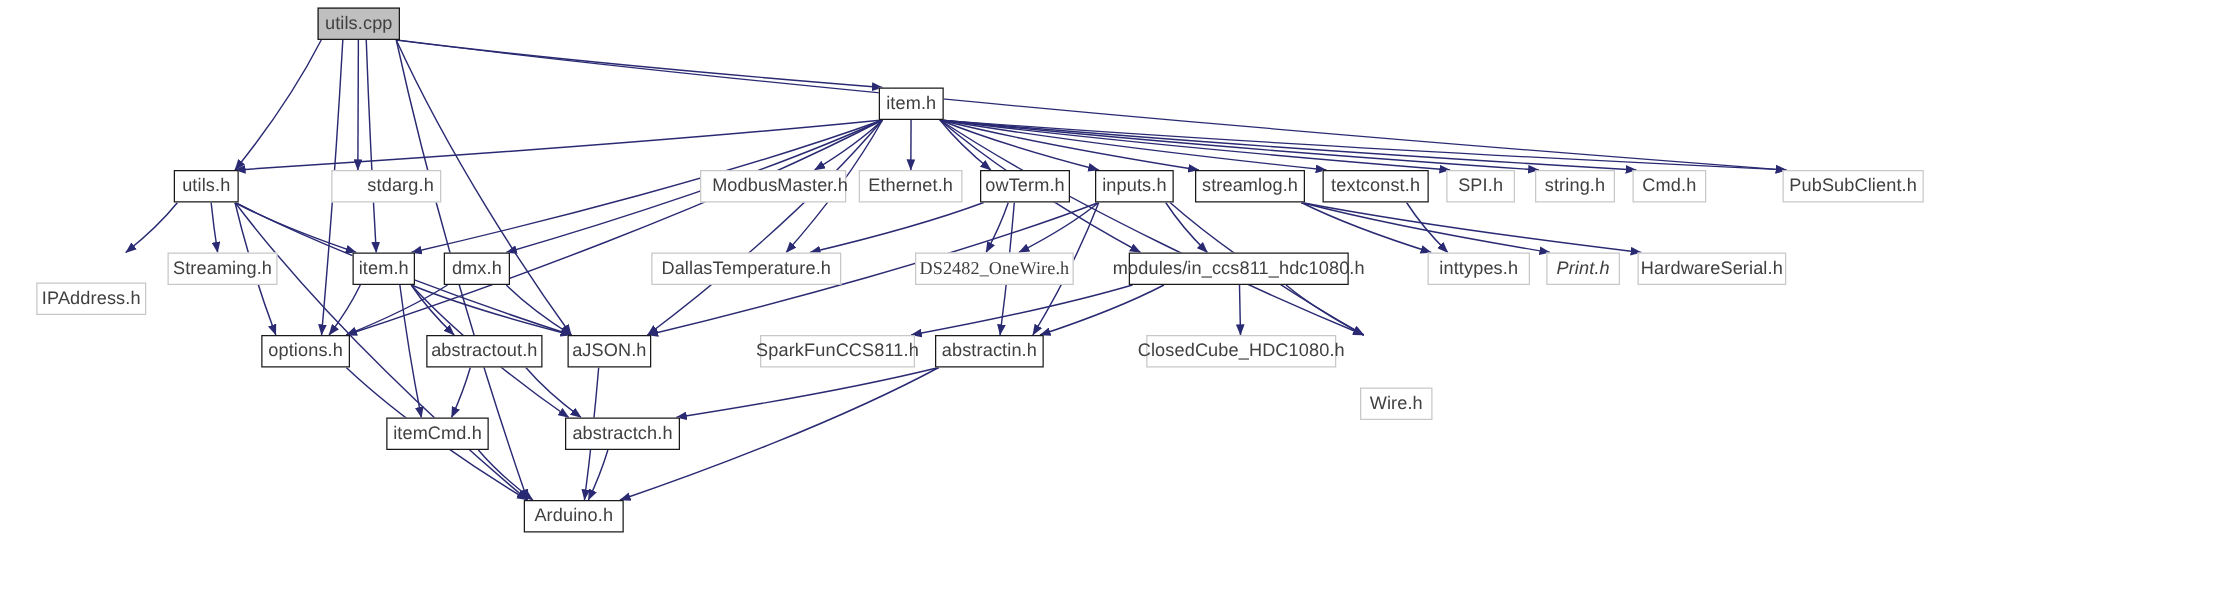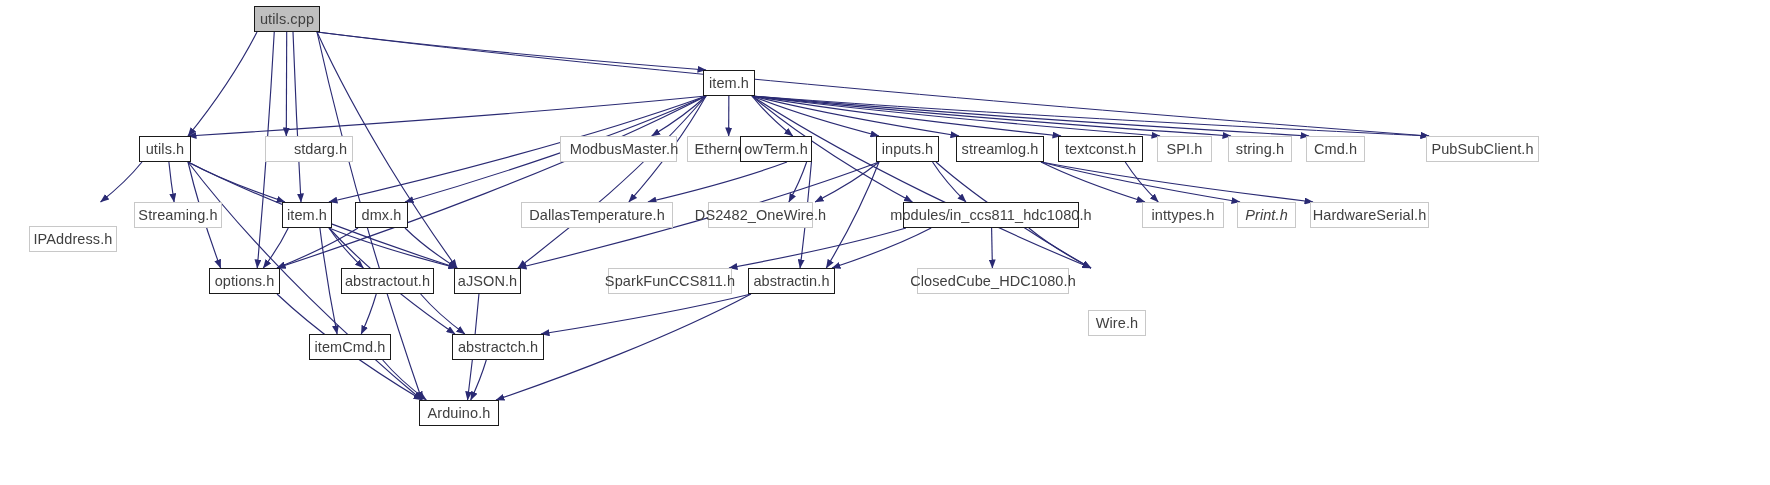--- a/index.html
+++ b/index.html
@@ -127,34 +127,34 @@
         <path d="M478.95,294 C475.416,336.4 470.6052,376.68 467.55,400" marker-end="url(#arrowhead)"></path>
       </g>
   </svg>
   <div id="node-layer">
       <div class="node root" style="left: 254px; top: 6px; width: 66px;">utils.cpp</div>
       <div class="node bold" style="left: 703px; top: 70px; width: 52px;">item.h</div>
       <div class="node bold" style="left: 139px; top: 136px; width: 52px;">utils.h</div>
       <div class="node plain" style="left: 265px; top: 136px; width: 88px; padding-left: 23px;">stdarg.h</div>
       <div class="node plain" style="left: 560px; top: 136px; width: 117px; padding-left: 11px;">ModbusMaster.h</div>
       <div class="node plain" style="left: 687px; top: 136px; width: 83px;">Ethernet.h</div>
-      <div class="node bold" style="left: 740px; top: 136px; width: 72px;">owTerm.h</div>
+      <div class="node bold" style="left: 784px; top: 136px; width: 72px;">owTerm.h</div>
       <div class="node bold" style="left: 876px; top: 136px; width: 63px;">inputs.h</div>
       <div class="node bold" style="left: 956px; top: 136px; width: 88px;">streamlog.h</div>
       <div class="node bold" style="left: 1058px; top: 136px; width: 85px;">textconst.h</div>
       <div class="node plain" style="left: 1157px; top: 136px; width: 55px;">SPI.h</div>
       <div class="node plain" style="left: 1228px; top: 136px; width: 64px;">string.h</div>
       <div class="node plain" style="left: 1306px; top: 136px; width: 59px;">Cmd.h</div>
       <div class="node plain" style="left: 1426px; top: 136px; width: 113px;">PubSubClient.h</div>
       <div class="node plain" style="left: 29px; top: 202px; width: 88px; margin-top: 24px;">IPAddress.h</div>
       <div class="node plain" style="left: 134px; top: 202px; width: 88px;">Streaming.h</div>
       <div class="node bold" style="left: 282px; top: 202px; width: 50px;">item.h</div>
       <div class="node bold" style="left: 355px; top: 202px; width: 53px;">dmx.h</div>
       <div class="node plain" style="left: 521px; top: 202px; width: 152px;">DallasTemperature.h</div>
-      <div class="node plain" style="left: 708px; top: 202px; width: 105px;">DS2482_OneWire.h</div>
+      <div class="node plain" style="left: 732px; top: 202px; width: 127px; font-family: Liberation Serif, serif;">DS2482_OneWire.h</div>
       <div class="node bold" style="left: 903px; top: 202px; width: 176px;">modules/in_ccs811_hdc1080.h</div>
       <div class="node plain" style="left: 1142px; top: 202px; width: 82px;">inttypes.h</div>
       <div class="node plain" style="left: 1237px; top: 202px; width: 59px; font-style: italic;">Print.h</div>
       <div class="node plain" style="left: 1310px; top: 202px; width: 119px;">HardwareSerial.h</div>
       <div class="node bold" style="left: 209px; top: 268px; width: 71px;">options.h</div>
       <div class="node bold" style="left: 341px; top: 268px; width: 93px;">abstractout.h</div>
       <div class="node bold" style="left: 454px; top: 268px; width: 67px;">aJSON.h</div>
       <div class="node plain" style="left: 608px; top: 268px; width: 124px;">SparkFunCCS811.h</div>
       <div class="node bold" style="left: 748px; top: 268px; width: 87px;">abstractin.h</div>
       <div class="node plain" style="left: 917px; top: 268px; width: 152px;">ClosedCube_HDC1080.h</div>

